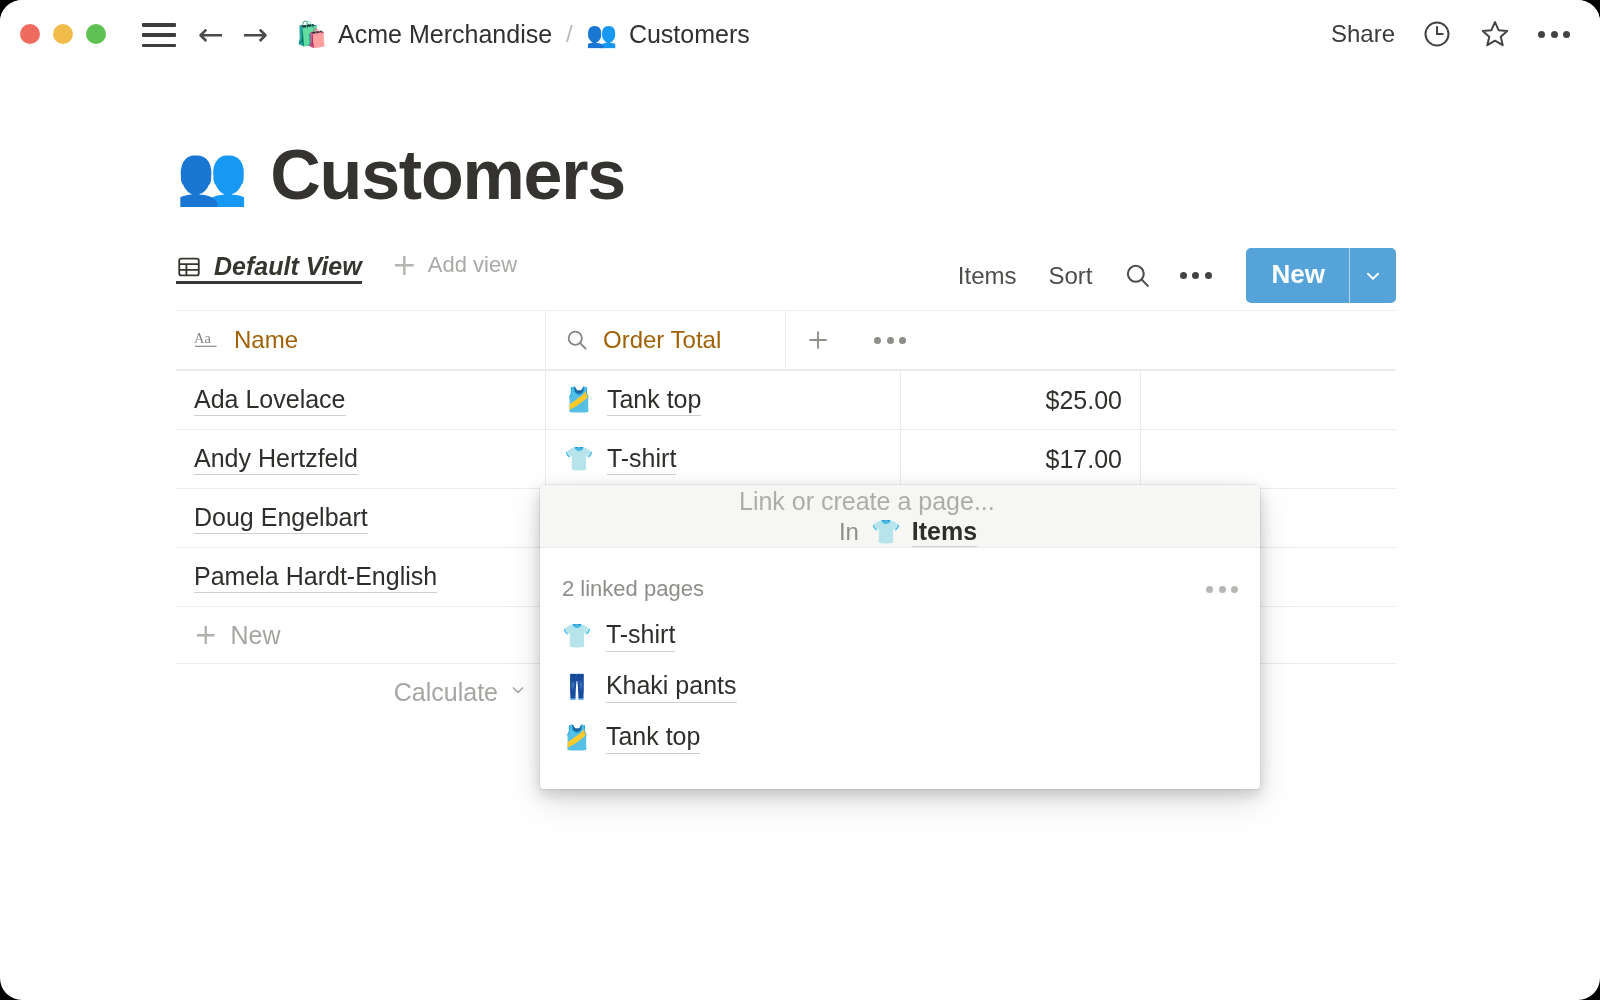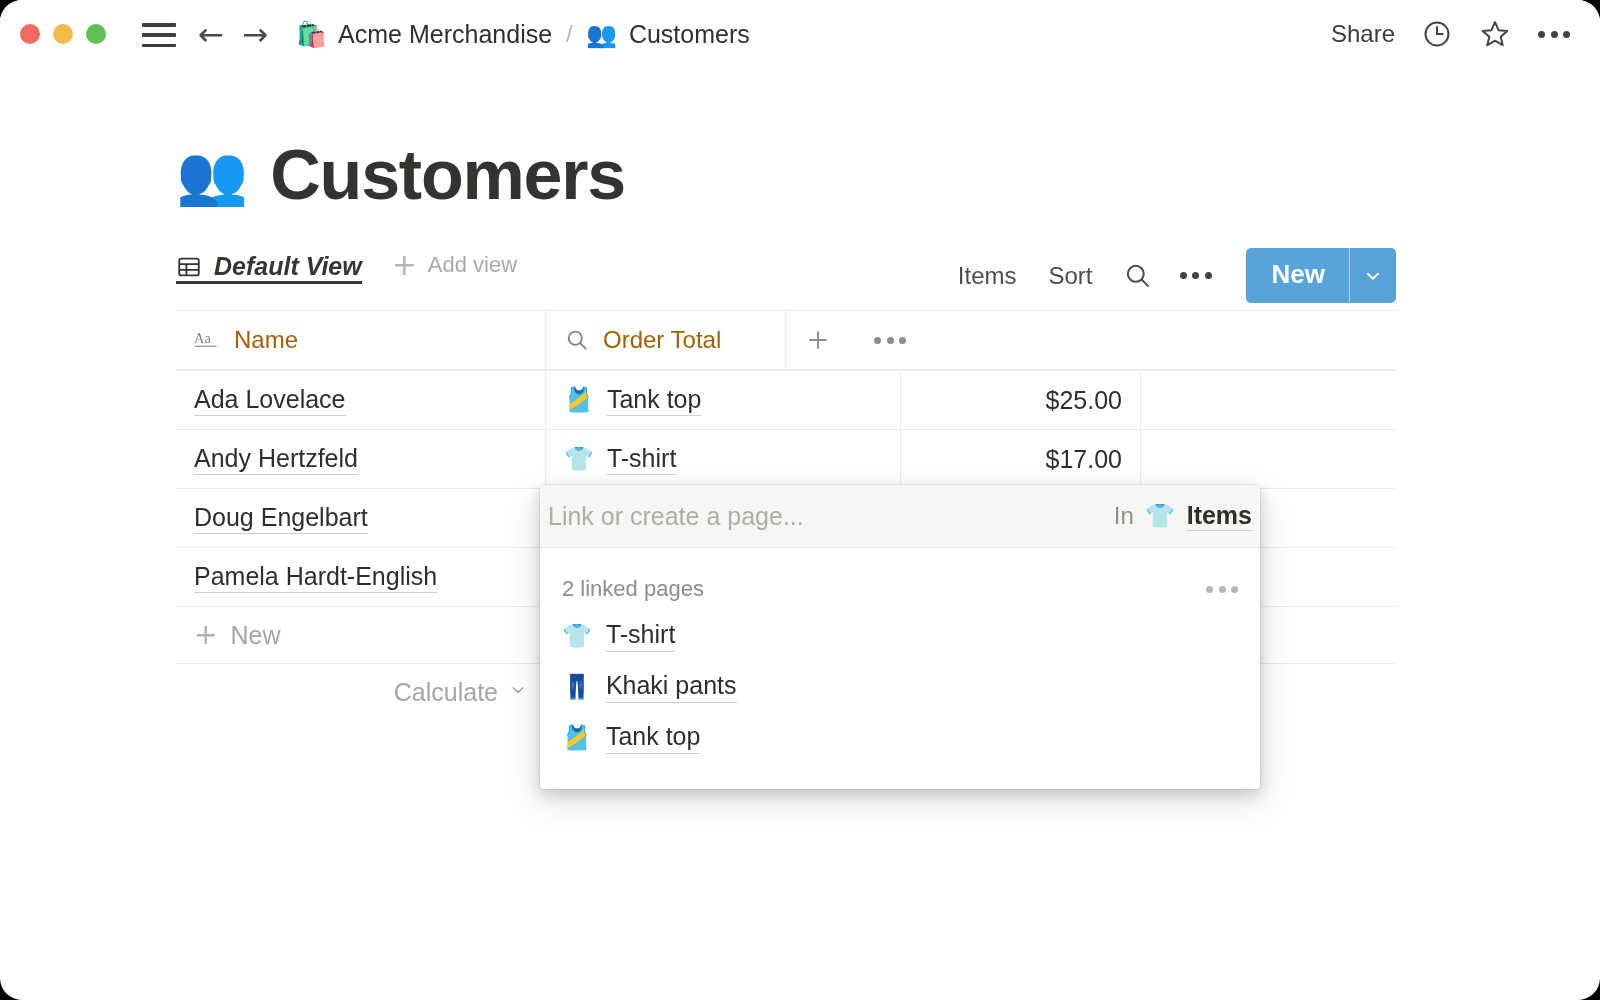--- a/index.html
+++ b/index.html
@@ -214,21 +214,22 @@
     box-shadow: 0 0 0 1px rgba(15,15,15,.06),
                 0 5px 14px rgba(15,15,15,.16),
                 0 12px 34px rgba(15,15,15,.14);
     overflow: hidden;
   }
   .popup-header {
     display: flex; align-items: center;
     height: 62px;
     background: #f6f6f4;
     border-bottom: 1px solid #ebebe9;
-    padding: 0 8px;
+    padding: 0 15px;
+    flex-direction: column;
   }
   .popup-input {
     flex: 1;
     font-size: 25px; color: #adadaa;
     font-family: "Liberation Sans", sans-serif;
     border: none; outline: none; background: transparent;
     padding: 0;
   }
   .popup-input::placeholder { color: #adadaa; opacity: 1; }
   .popup-in {

